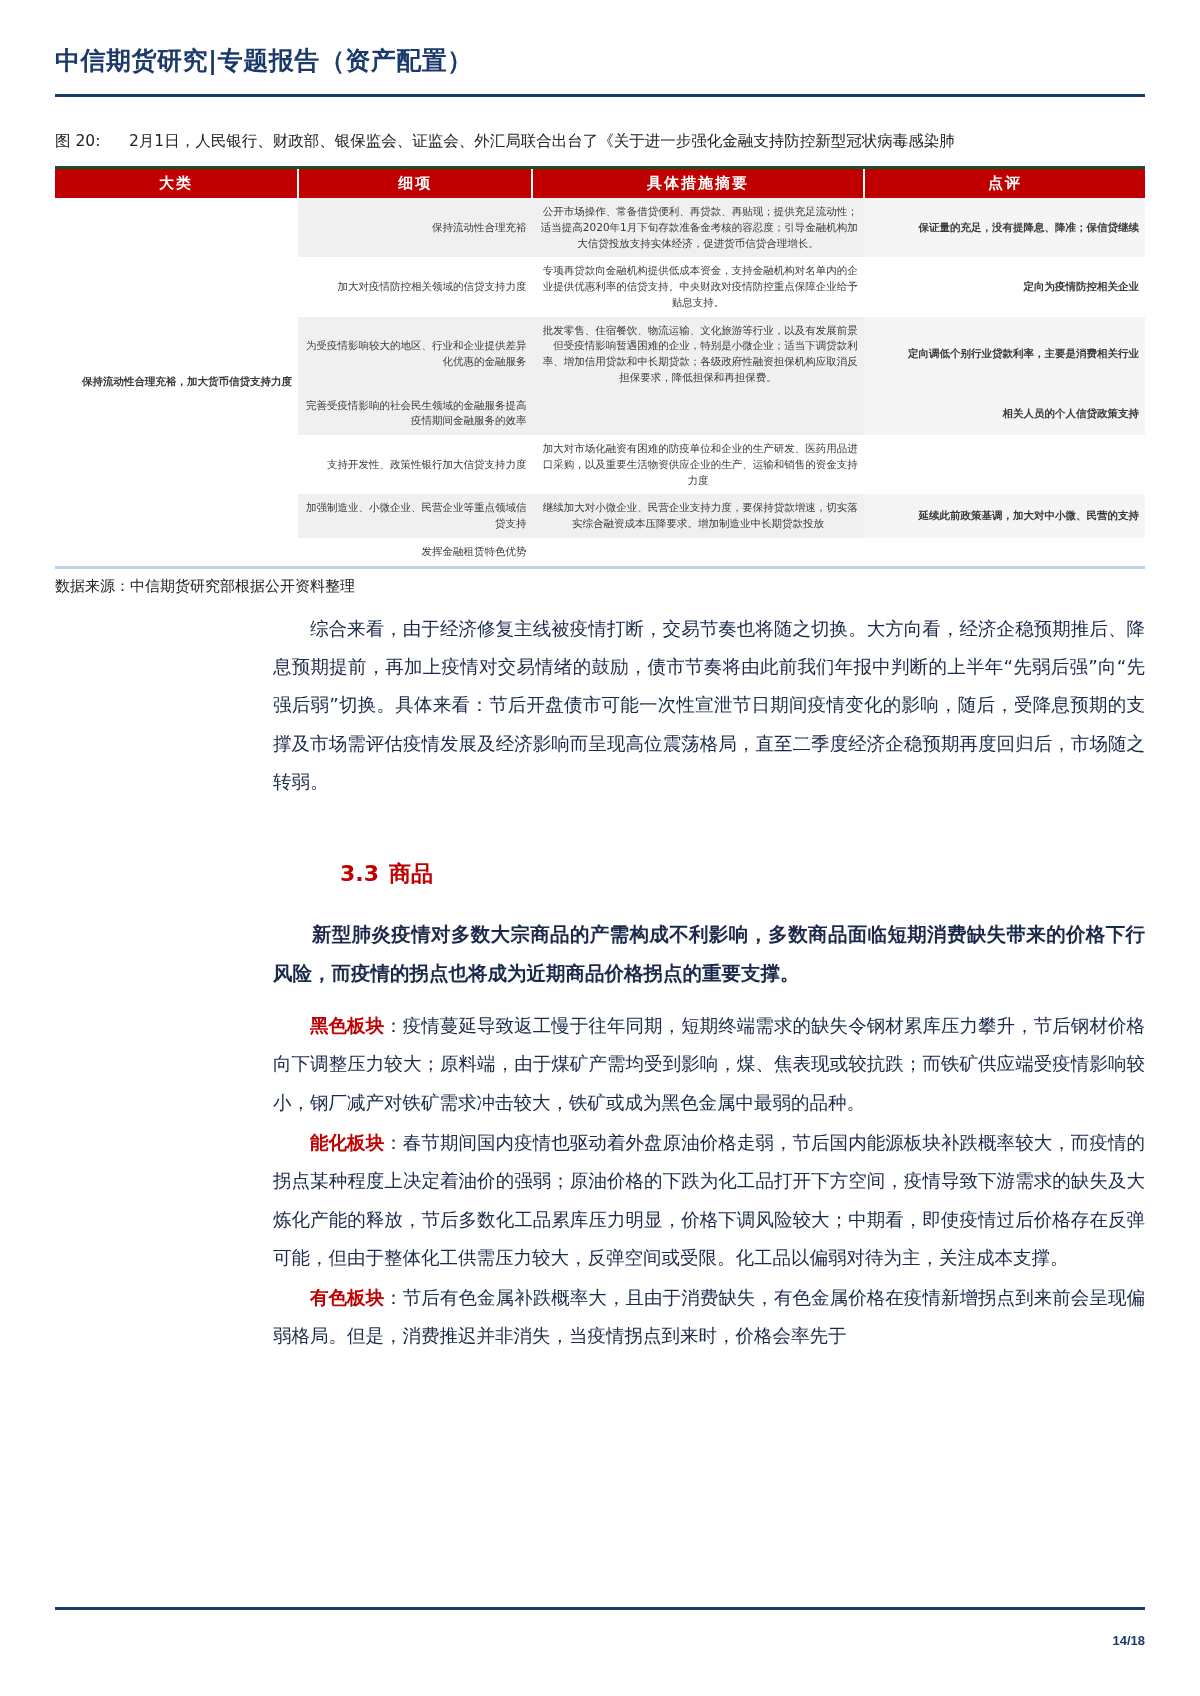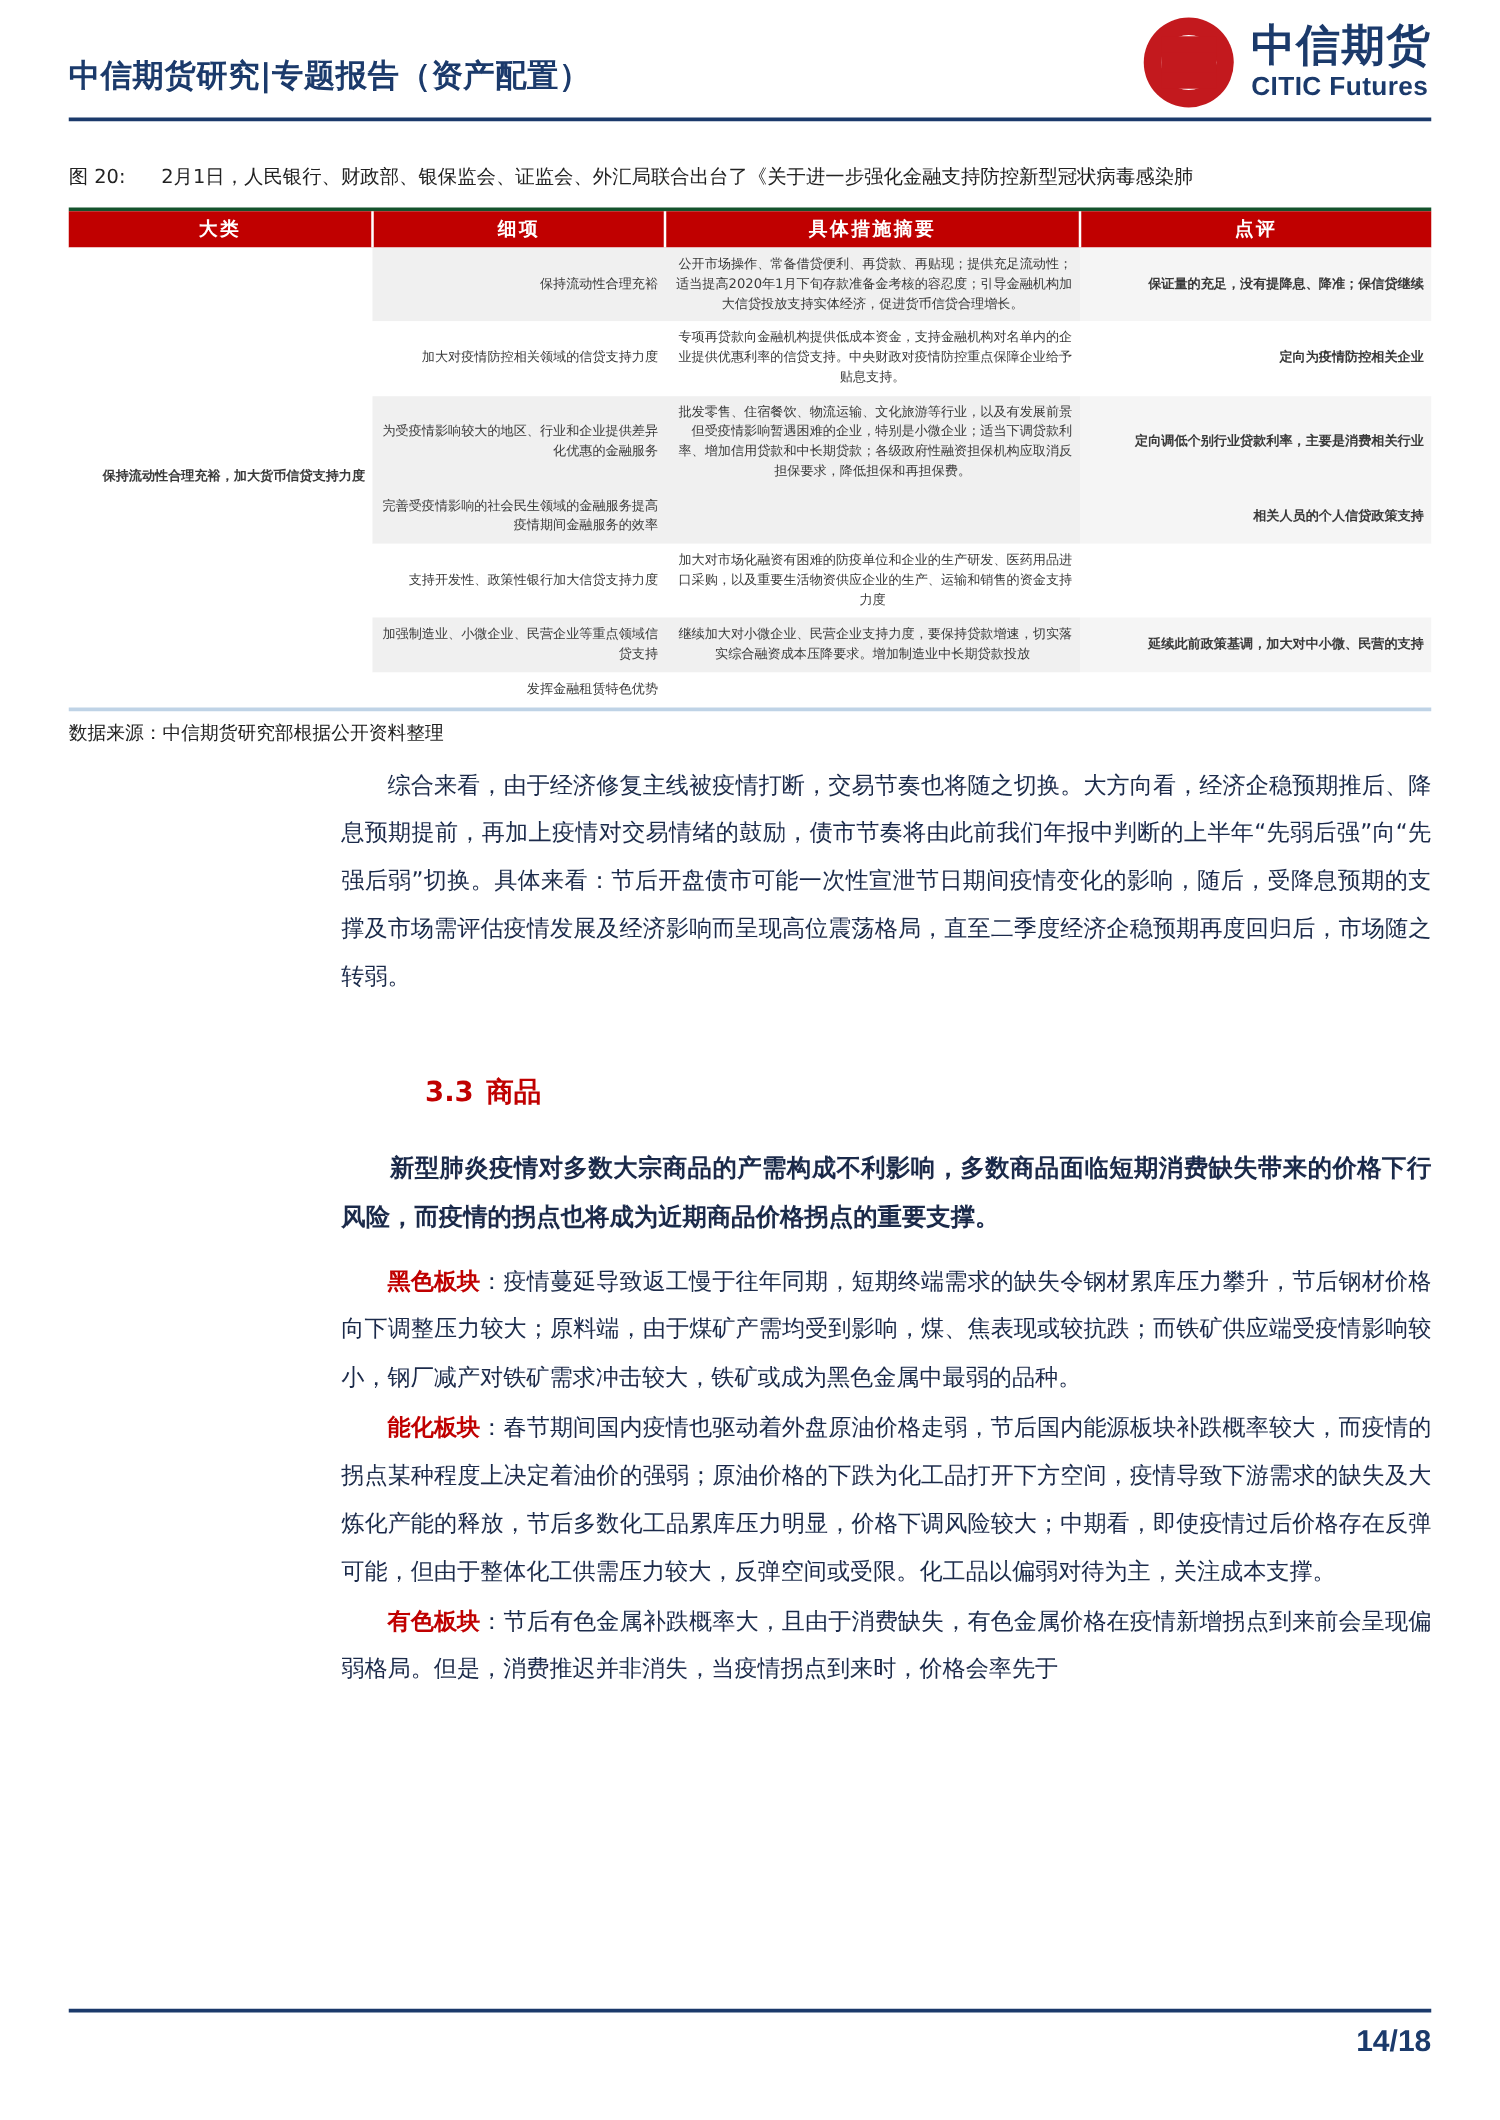--- a/index.html
+++ b/index.html
@@ -248,38 +248,31 @@
     right: 55px;
     bottom: 86px;
     height: 3px;
     background: #1b3a6b;
   }
   .pagenum {
     position: absolute;
     right: 55px;
     bottom: 48px;
     font-family: "Liberation Sans", sans-serif;
-    font-size: 24px;
+    font-size: 13px;
     font-weight: bold;
     color: #1b3a6b;
   }
 </style>
 </head>
 <body>
 
 <div class="page">
 
   <div class="header">
-    <div class="logo">
-      <div class="logo-mark"></div>
-      <div class="logo-text">
-        <div class="logo-cn">中信期货</div>
-        <div class="logo-en">CITIC Futures</div>
-      </div>
-    </div>
     <div class="head-title">中信期货研究|专题报告（资产配置）</div>
     <div class="head-rule"></div>
   </div>
 
   <div class="fig-caption">
     <span class="fig-no">图 20:</span><span>2月1日，人民银行、财政部、银保监会、证监会、外汇局联合出台了《关于进一步强化金融支持防控新型冠状病毒感染肺</span>
   </div>
 
   <div class="tbl-wrap">
     <table class="policy">

